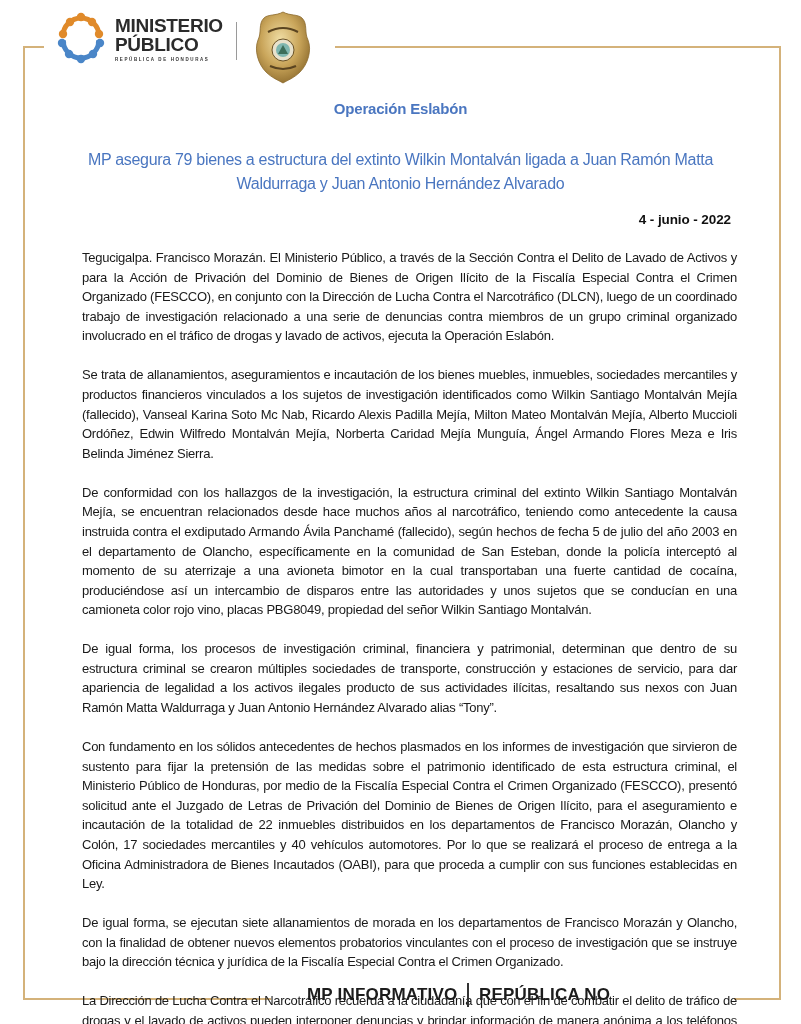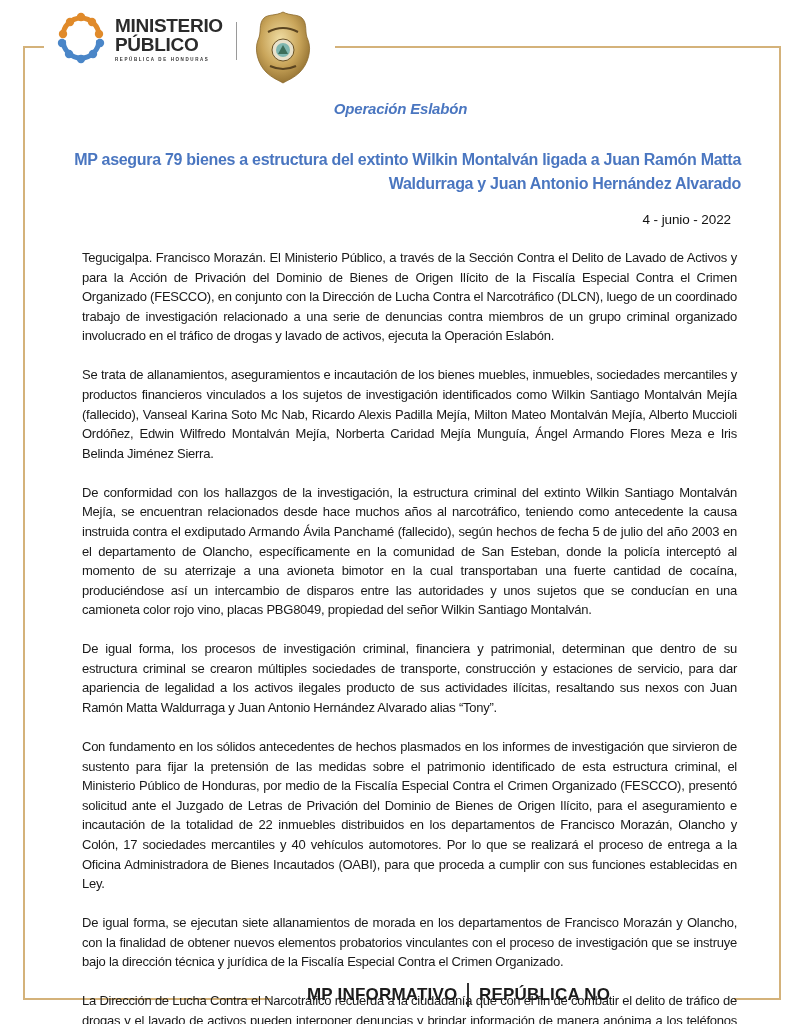--- a/index.html
+++ b/index.html
@@ -81,39 +81,38 @@
     .title {
       position: absolute;
       left: 0;
       top: 100px;
       width: 801px;
       text-align: center;
       font-weight: bold;
       font-size: 15px;
       color: #4a76c0;
       letter-spacing: -0.2px;
-      font-style: italic;
     }
     .headline {
       position: absolute;
       left: 60px;
       top: 148px;
       width: 681px;
-      text-align: right;
-      font-weight: bold;
+      text-align: center;
+      font-weight: normal;
       font-size: 16px;
       line-height: 24px;
       color: #4a76c0;
       letter-spacing: -0.3px;
     }
     .date {
       position: absolute;
       right: 70px;
       top: 212px;
-      font-weight: normal;
+      font-weight: bold;
       font-size: 13.5px;
       color: #111;
       letter-spacing: -0.1px;
     }
     .body-text {
       position: absolute;
       left: 82px;
       top: 248px;
       width: 655px;
     }

